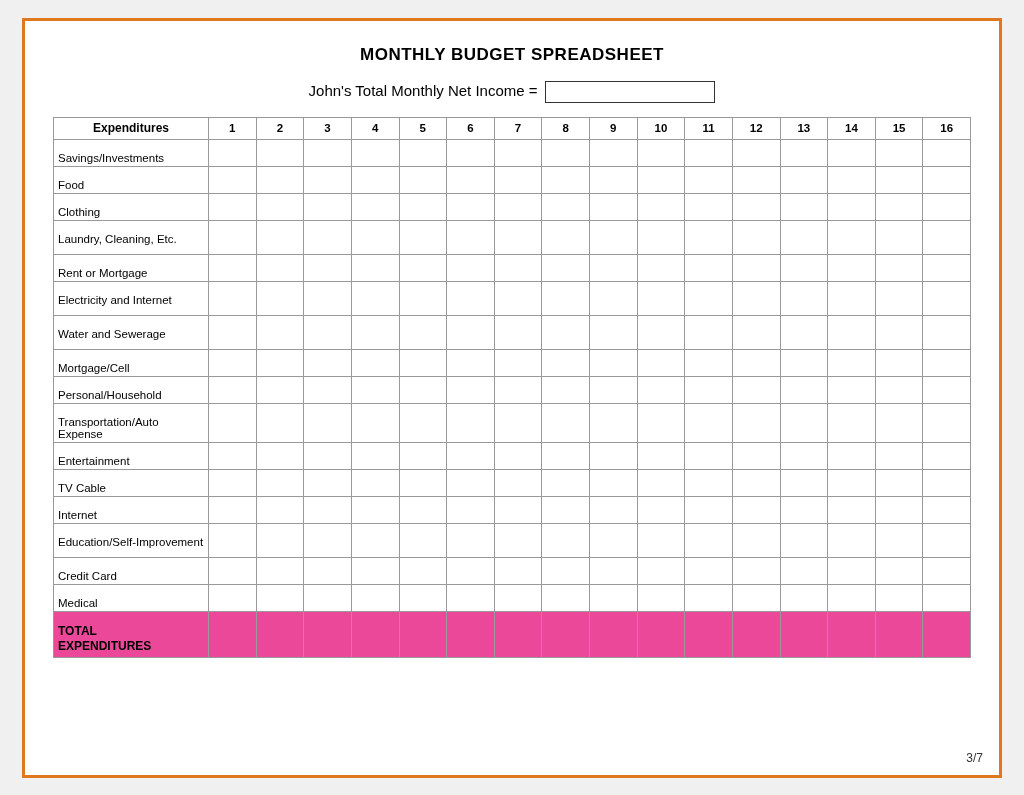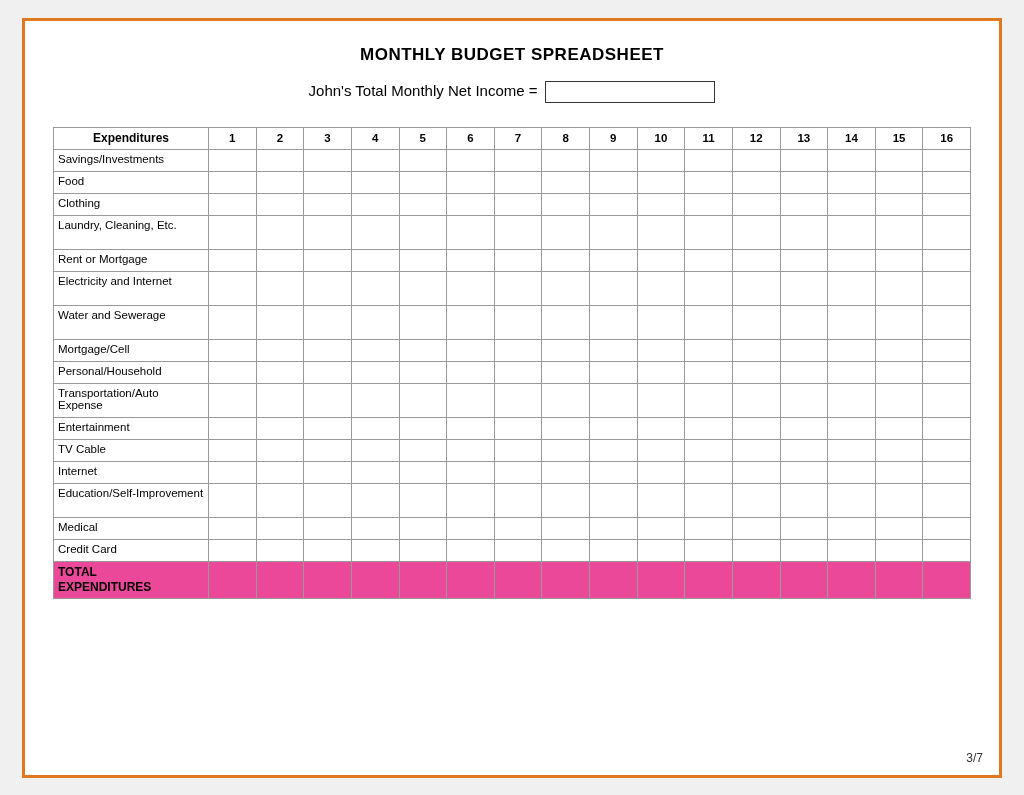--- a/index.html
+++ b/index.html
@@ -25,21 +25,21 @@
     }
     .page-title {
       text-align: center;
       font-size: 17px;
       font-weight: bold;
       margin-bottom: 16px;
       letter-spacing: 0.5px;
     }
     .income-row {
       text-align: center;
-      margin-bottom: 24px;
+      margin-bottom: 14px;
       font-size: 14px;
     }
     .income-row label {
       font-size: 15px;
     }
     .income-input {
       border: 1px solid #333;
       width: 170px;
       height: 22px;
       display: inline-block;
@@ -68,21 +68,21 @@
       width: 155px;
       min-width: 155px;
     }
     .spreadsheet-table td.label-cell {
       text-align: left;
       padding-left: 4px;
       font-size: 11.5px;
       width: 155px;
       min-width: 155px;
       vertical-align: top;
-      padding-top: 3px;
+      padding-top: 12px;
     }
     .spreadsheet-table td.label-cell.tall {
       height: 34px;
     }
     .spreadsheet-table td.data-cell {
       background: #fff;
     }
     .spreadsheet-table tr.total-row td {
       background: #ec4899;
       font-weight: bold;
@@ -398,40 +398,40 @@
           <td class="data-cell" style="height: 34px;"></td>
           <td class="data-cell" style="height: 34px;"></td>
           <td class="data-cell" style="height: 34px;"></td>
           <td class="data-cell" style="height: 34px;"></td>
           <td class="data-cell" style="height: 34px;"></td>
           <td class="data-cell" style="height: 34px;"></td>
           <td class="data-cell" style="height: 34px;"></td>
           <td class="data-cell" style="height: 34px;"></td>
         </tr>
         <tr>
+          <td class="label-cell">Credit Card</td>
+          <td class="data-cell"></td>
+          <td class="data-cell"></td>
+          <td class="data-cell"></td>
+          <td class="data-cell"></td>
+          <td class="data-cell"></td>
+          <td class="data-cell"></td>
+          <td class="data-cell"></td>
+          <td class="data-cell"></td>
+          <td class="data-cell"></td>
+          <td class="data-cell"></td>
+          <td class="data-cell"></td>
+          <td class="data-cell"></td>
+          <td class="data-cell"></td>
+          <td class="data-cell"></td>
+          <td class="data-cell"></td>
+          <td class="data-cell"></td>
+        </tr>
+        <tr>
           <td class="label-cell">Medical</td>
-          <td class="data-cell"></td>
-          <td class="data-cell"></td>
-          <td class="data-cell"></td>
-          <td class="data-cell"></td>
-          <td class="data-cell"></td>
-          <td class="data-cell"></td>
-          <td class="data-cell"></td>
-          <td class="data-cell"></td>
-          <td class="data-cell"></td>
-          <td class="data-cell"></td>
-          <td class="data-cell"></td>
-          <td class="data-cell"></td>
-          <td class="data-cell"></td>
-          <td class="data-cell"></td>
-          <td class="data-cell"></td>
-          <td class="data-cell"></td>
-        </tr>
-        <tr>
-          <td class="label-cell">Credit Card</td>
           <td class="data-cell"></td>
           <td class="data-cell"></td>
           <td class="data-cell"></td>
           <td class="data-cell"></td>
           <td class="data-cell"></td>
           <td class="data-cell"></td>
           <td class="data-cell"></td>
           <td class="data-cell"></td>
           <td class="data-cell"></td>
           <td class="data-cell"></td>

